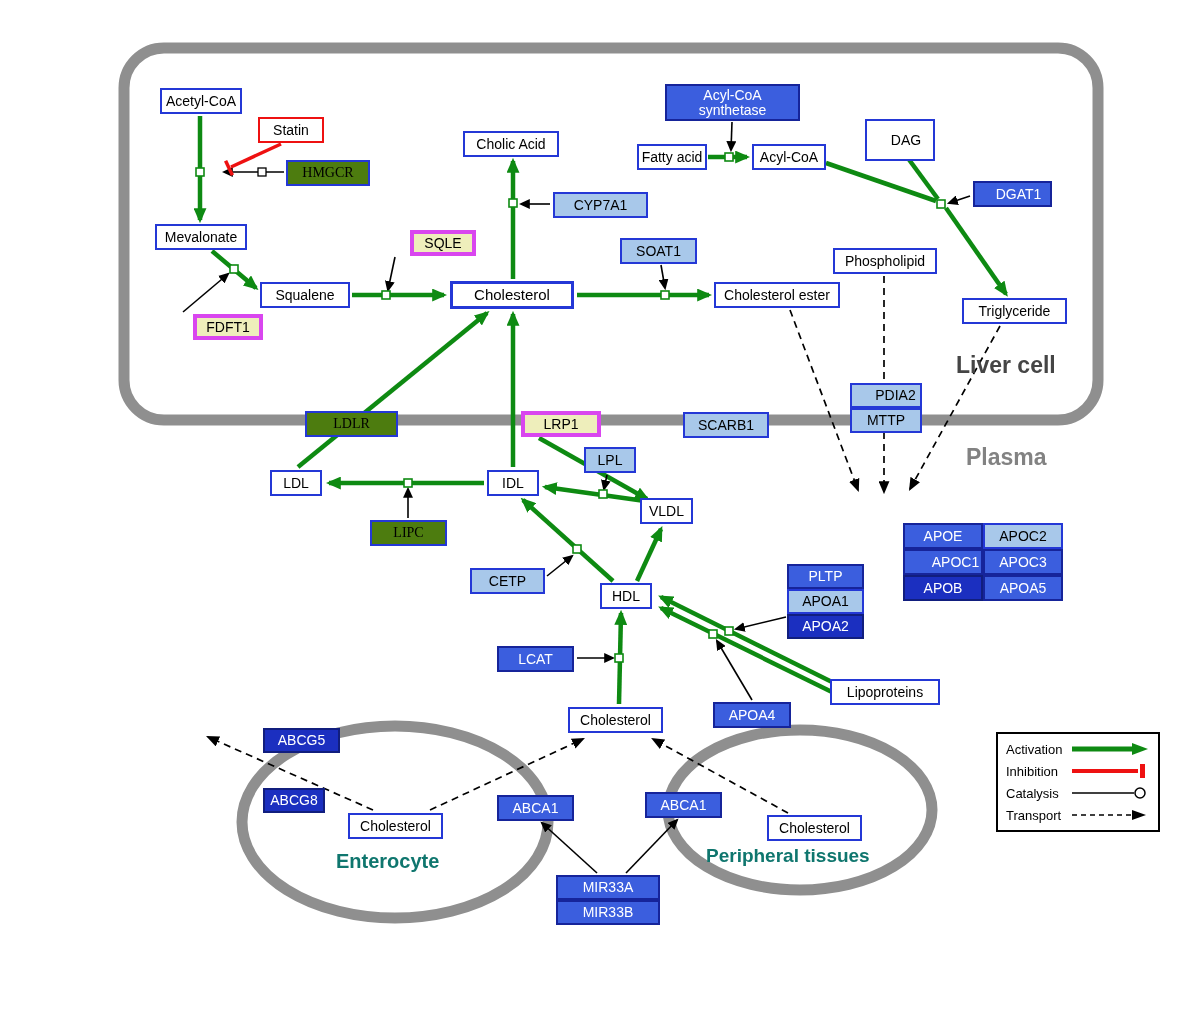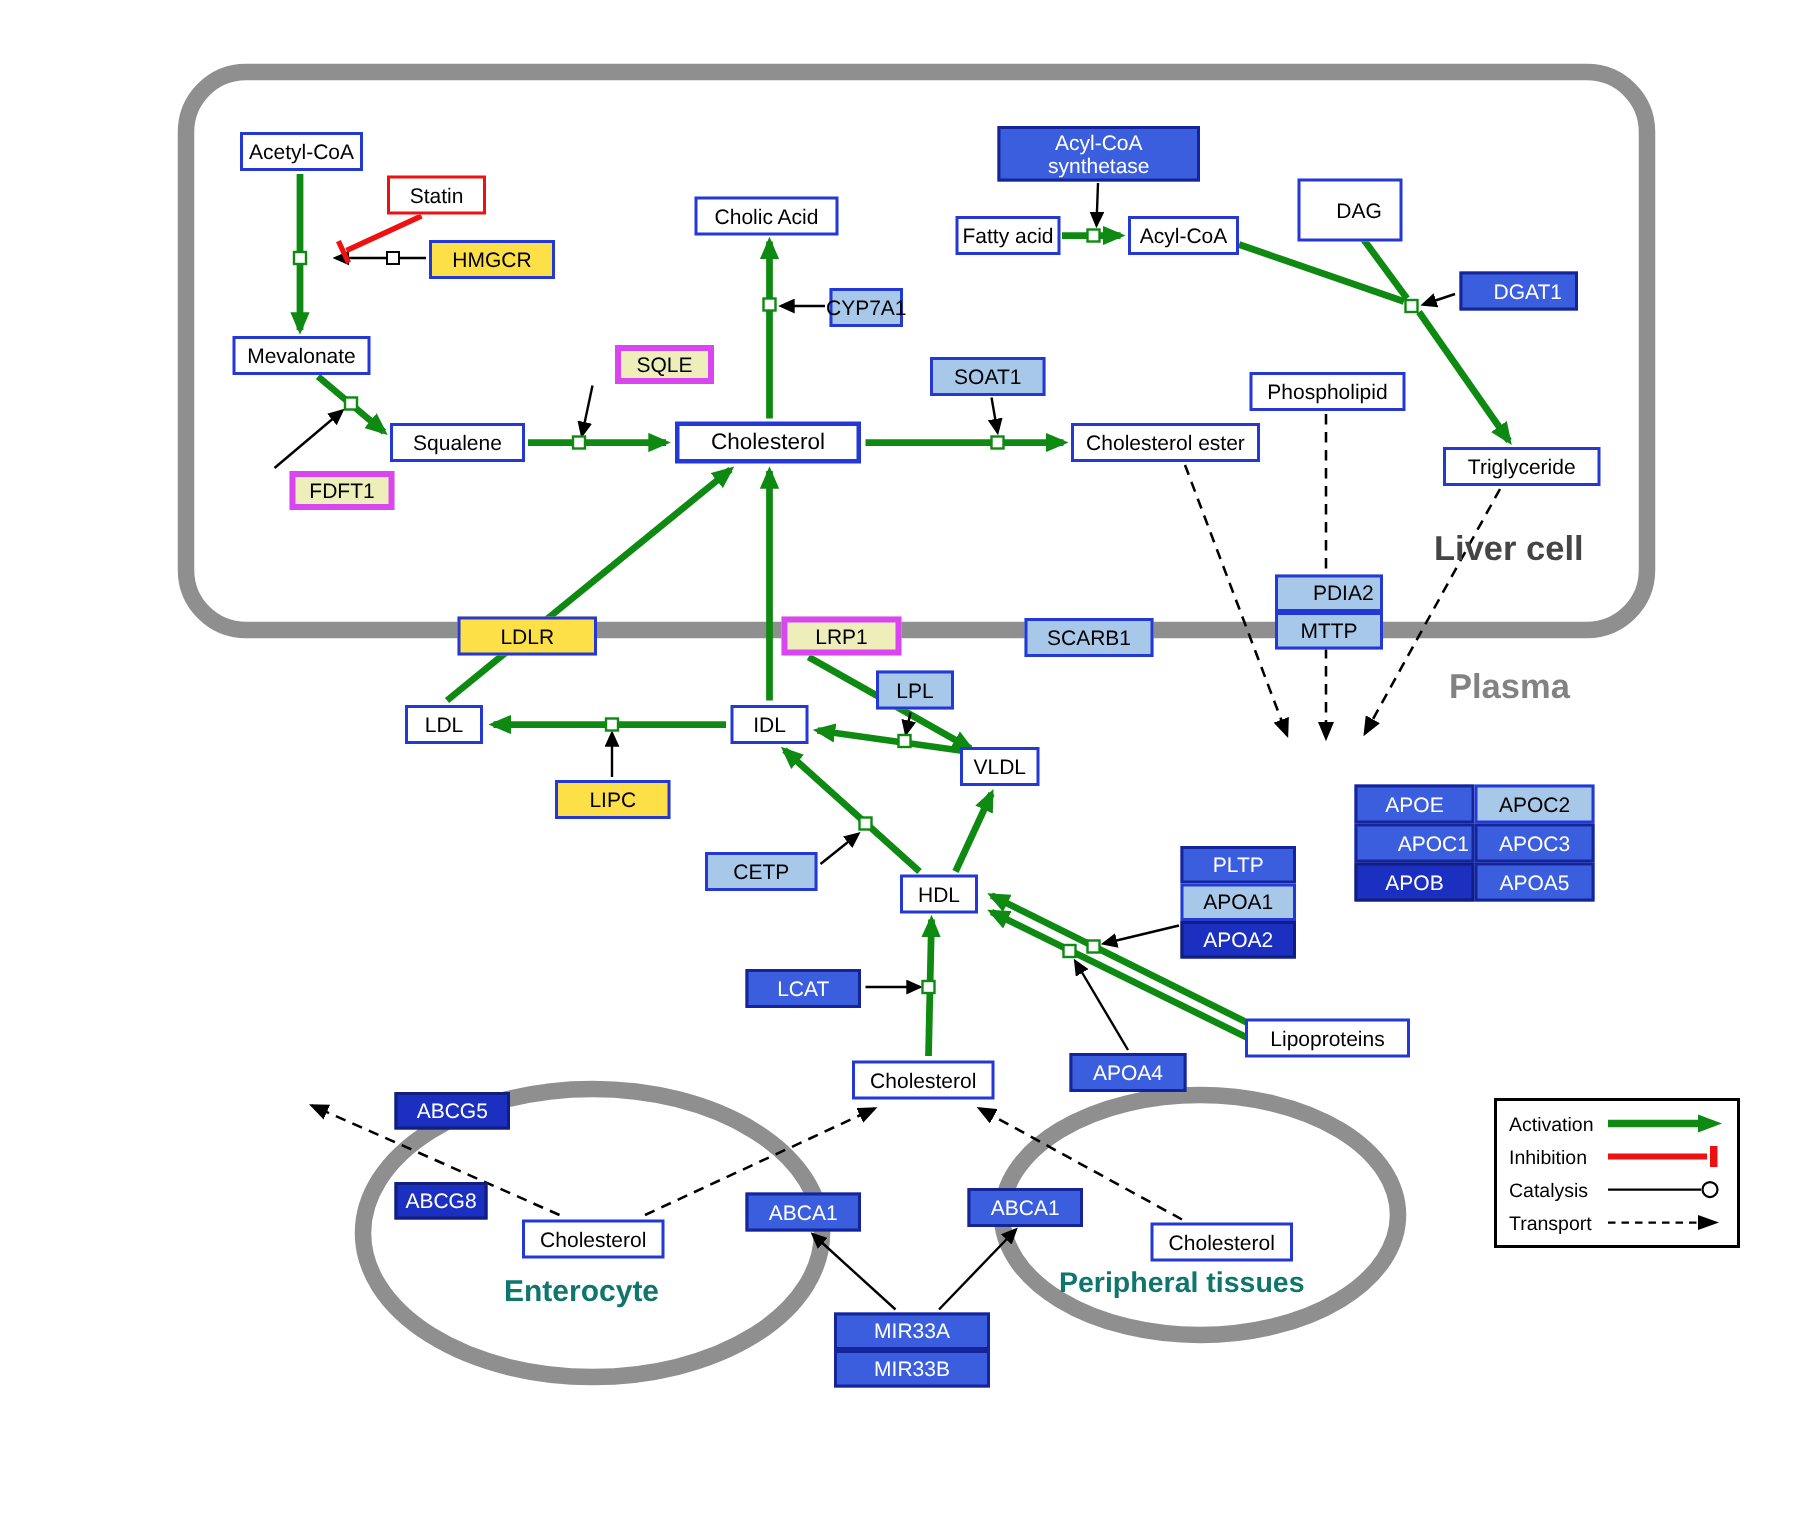--- a/index.html
+++ b/index.html
@@ -6,21 +6,21 @@
   #canvas{position:relative;width:1200px;height:1013px;background:#fff;overflow:hidden;
           font-family:"Liberation Sans",sans-serif;}
   #edges{position:absolute;left:0;top:0;z-index:1;}
   #nodes{position:absolute;left:0;top:0;width:100%;height:100%;z-index:2;pointer-events:none;}
   .node{position:absolute;display:flex;align-items:center;justify-content:center;text-align:center;
         font-size:14px;line-height:1.05;box-sizing:border-box;white-space:pre-line;
         pointer-events:auto;color:#000;}
   .white{background:#fff;border:2px solid #2438d6;}
   .whitebold{background:#fff;border:3px solid #2438d6;font-size:15px;}
   .redbox{background:#fff;border:2px solid #ee1111;}
-  .yellow{background:#fde047;border:2px solid #2438d6;}
+  .yellow{background:#4d7c0f;border:2px solid #2438d6;font-family:Liberation Serif, serif;}
   .paleyellow{background:#eeeebb;border:4px solid #d946ef;margin-left:48px;}
   .lightblue{background:#a8c8ea;border:2px solid #2438d6;}
   .blue{background:#3b5ede;border:2px solid #16249a;color:#fff;}
   .darkblue{background:#1b2fc0;border:2px solid #111e7e;color:#fff;}
   .comp-label{position:absolute;z-index:2;font-weight:bold;color:#0f766e;}
   #liver-label{left:956px;top:352px;font-size:23px;color:#454545;}
   #plasma-label{left:966px;top:444px;font-size:23px;color:#828282;}
   #enterocyte-label{left:336px;top:850px;font-size:20px;}
   #peripheral-label{left:706px;top:845px;font-size:19px;}
   #legend{position:absolute;left:996px;top:688px;width:164px;height:100px;background:#fff;
@@ -134,21 +134,21 @@
   <div id="nodes">
       <div class="node white" style="left: 160px; top: 88px; width: 82px; height: 26px;">Acetyl-CoA</div>
       <div class="node redbox" style="left: 258px; top: 117px; width: 66px; height: 26px;">Statin</div>
       <div class="node yellow" style="left: 286px; top: 160px; width: 84px; height: 26px;">HMGCR</div>
       <div class="node white" style="left: 155px; top: 224px; width: 92px; height: 26px;">Mevalonate</div>
       <div class="node paleyellow" style="left: 362px; top: 230px; width: 66px; height: 26px;">SQLE</div>
       <div class="node paleyellow" style="left: 145px; top: 314px; width: 70px; height: 26px;">FDFT1</div>
       <div class="node white" style="left: 260px; top: 282px; width: 90px; height: 26px;">Squalene</div>
       <div class="node whitebold" style="left: 450px; top: 281px; width: 124px; height: 28px;">Cholesterol</div>
       <div class="node white" style="left: 463px; top: 131px; width: 96px; height: 26px;">Cholic Acid</div>
-      <div class="node lightblue" style="left: 553px; top: 192px; width: 49px; height: 26px;">CYP7A1</div>
+      <div class="node lightblue" style="left: 553px; top: 192px; width: 95px; height: 26px;">CYP7A1</div>
       <div class="node lightblue" style="left: 620px; top: 238px; width: 77px; height: 26px;">SOAT1</div>
       <div class="node white" style="left: 714px; top: 282px; width: 126px; height: 26px;">Cholesterol ester</div>
       <div class="node blue" style="left: 665px; top: 84px; width: 135px; height: 37px;">Acyl-CoA
 synthetase</div>
       <div class="node white" style="left: 637px; top: 144px; width: 70px; height: 26px;">Fatty acid</div>
       <div class="node white" style="left: 752px; top: 144px; width: 74px; height: 26px;">Acyl-CoA</div>
       <div class="node white" style="left: 865px; top: 119px; width: 70px; height: 42px; padding-left: 12px;">DAG</div>
       <div class="node blue" style="left: 973px; top: 181px; width: 79px; height: 26px; padding-left: 12px;">DGAT1</div>
       <div class="node white" style="left: 833px; top: 248px; width: 104px; height: 26px;">Phospholipid</div>
       <div class="node white" style="left: 962px; top: 298px; width: 105px; height: 26px;">Triglyceride</div>

